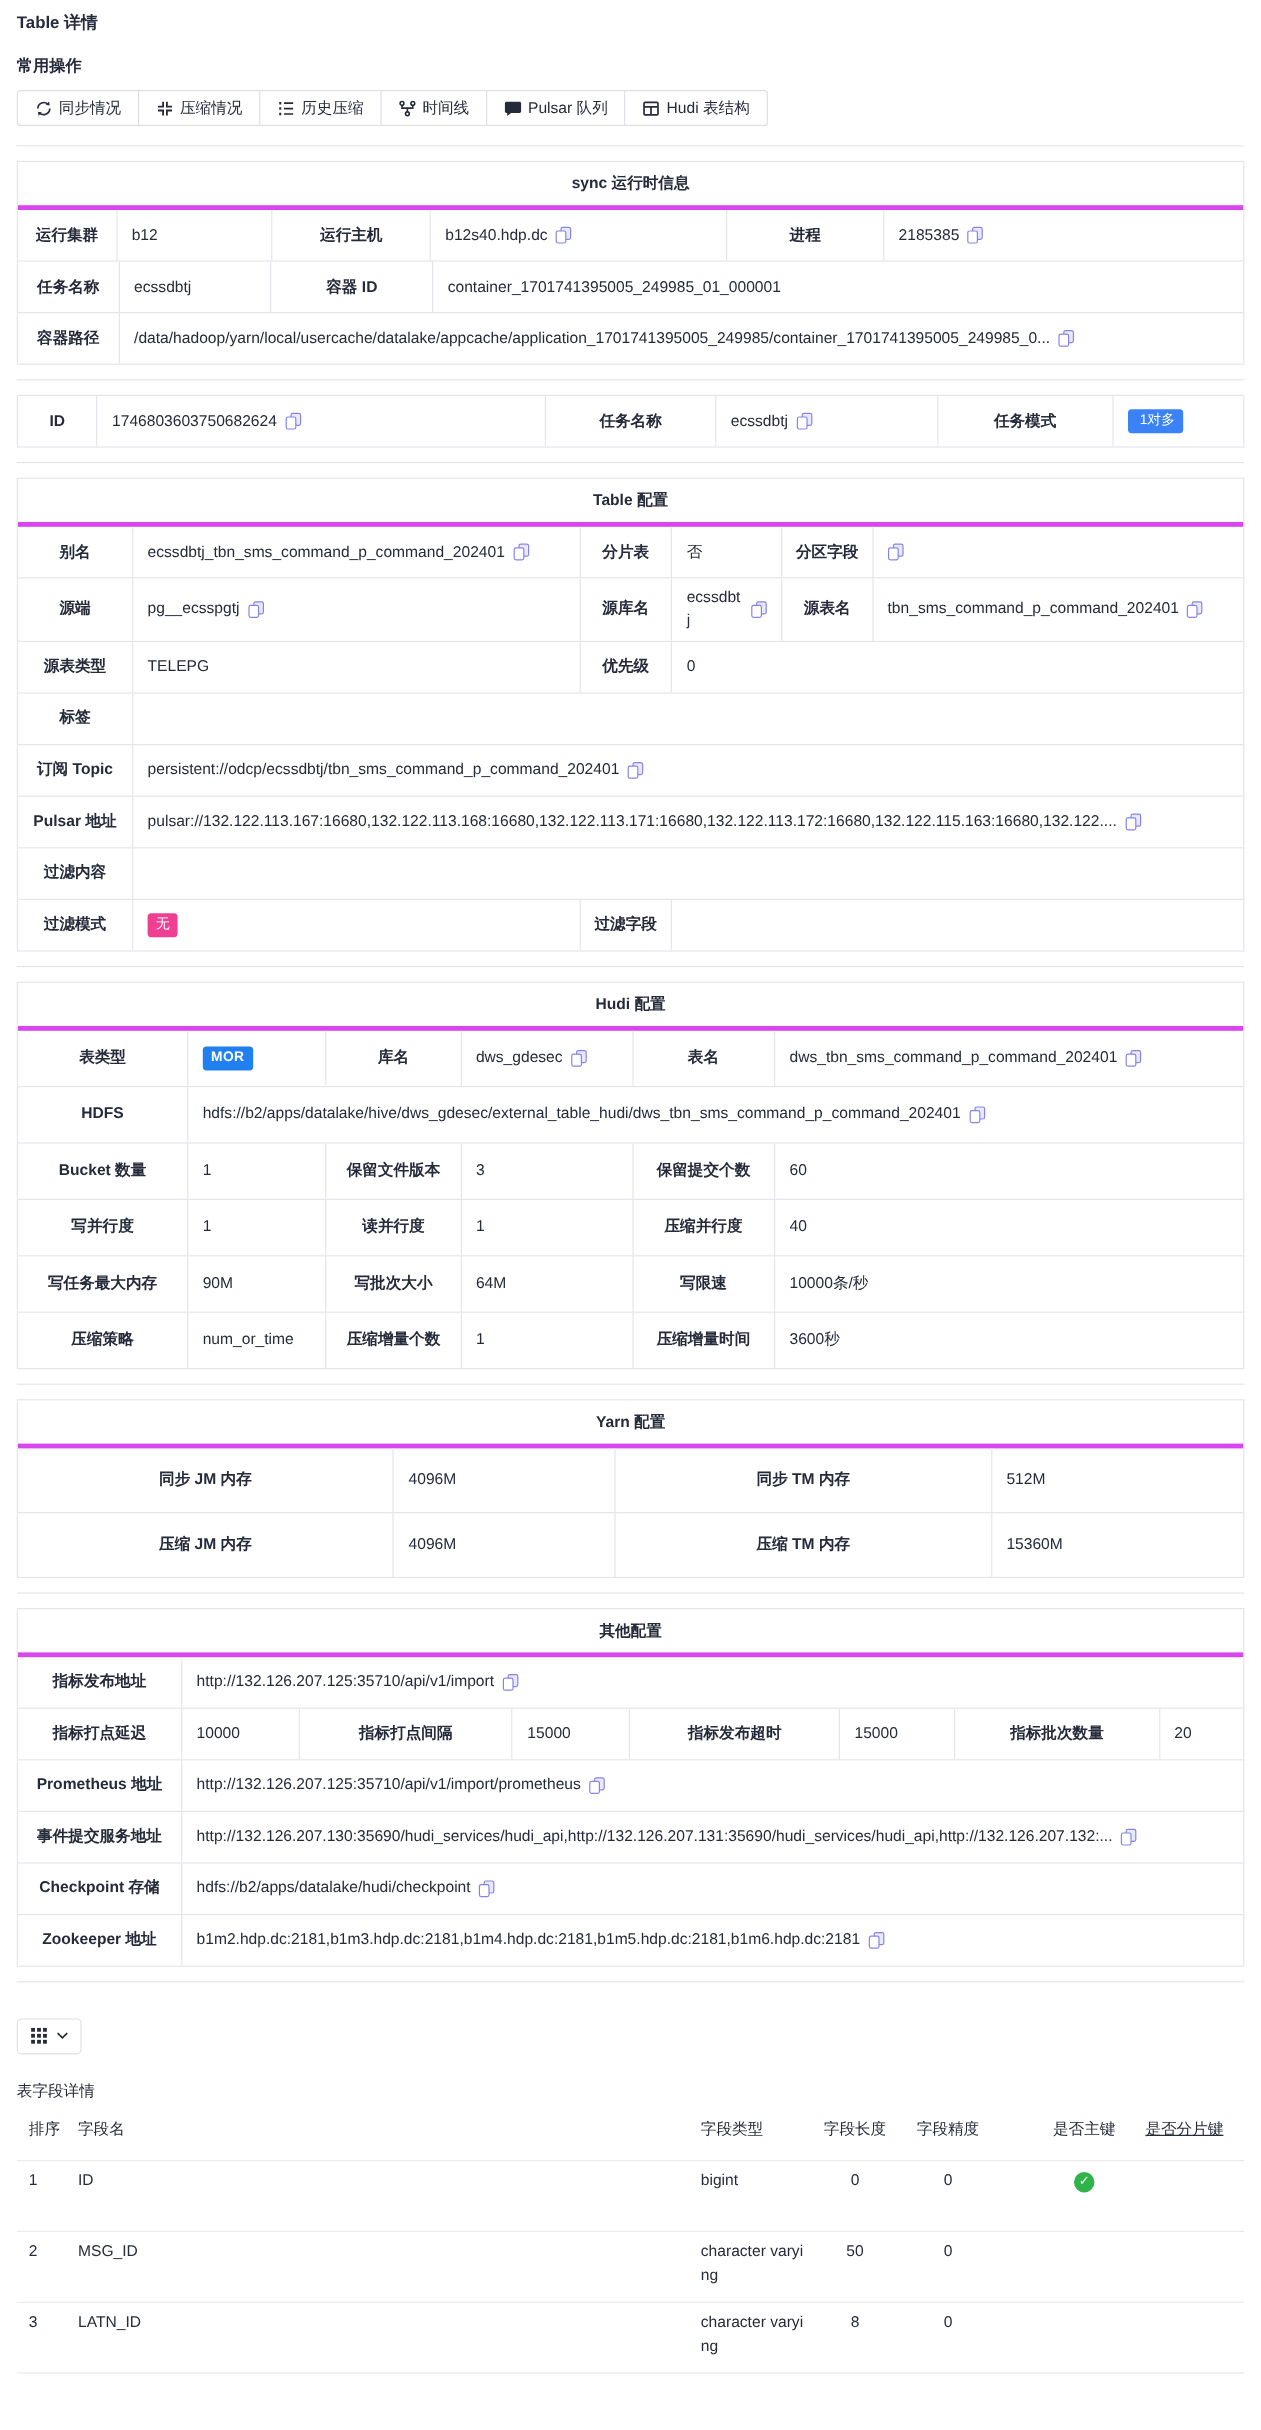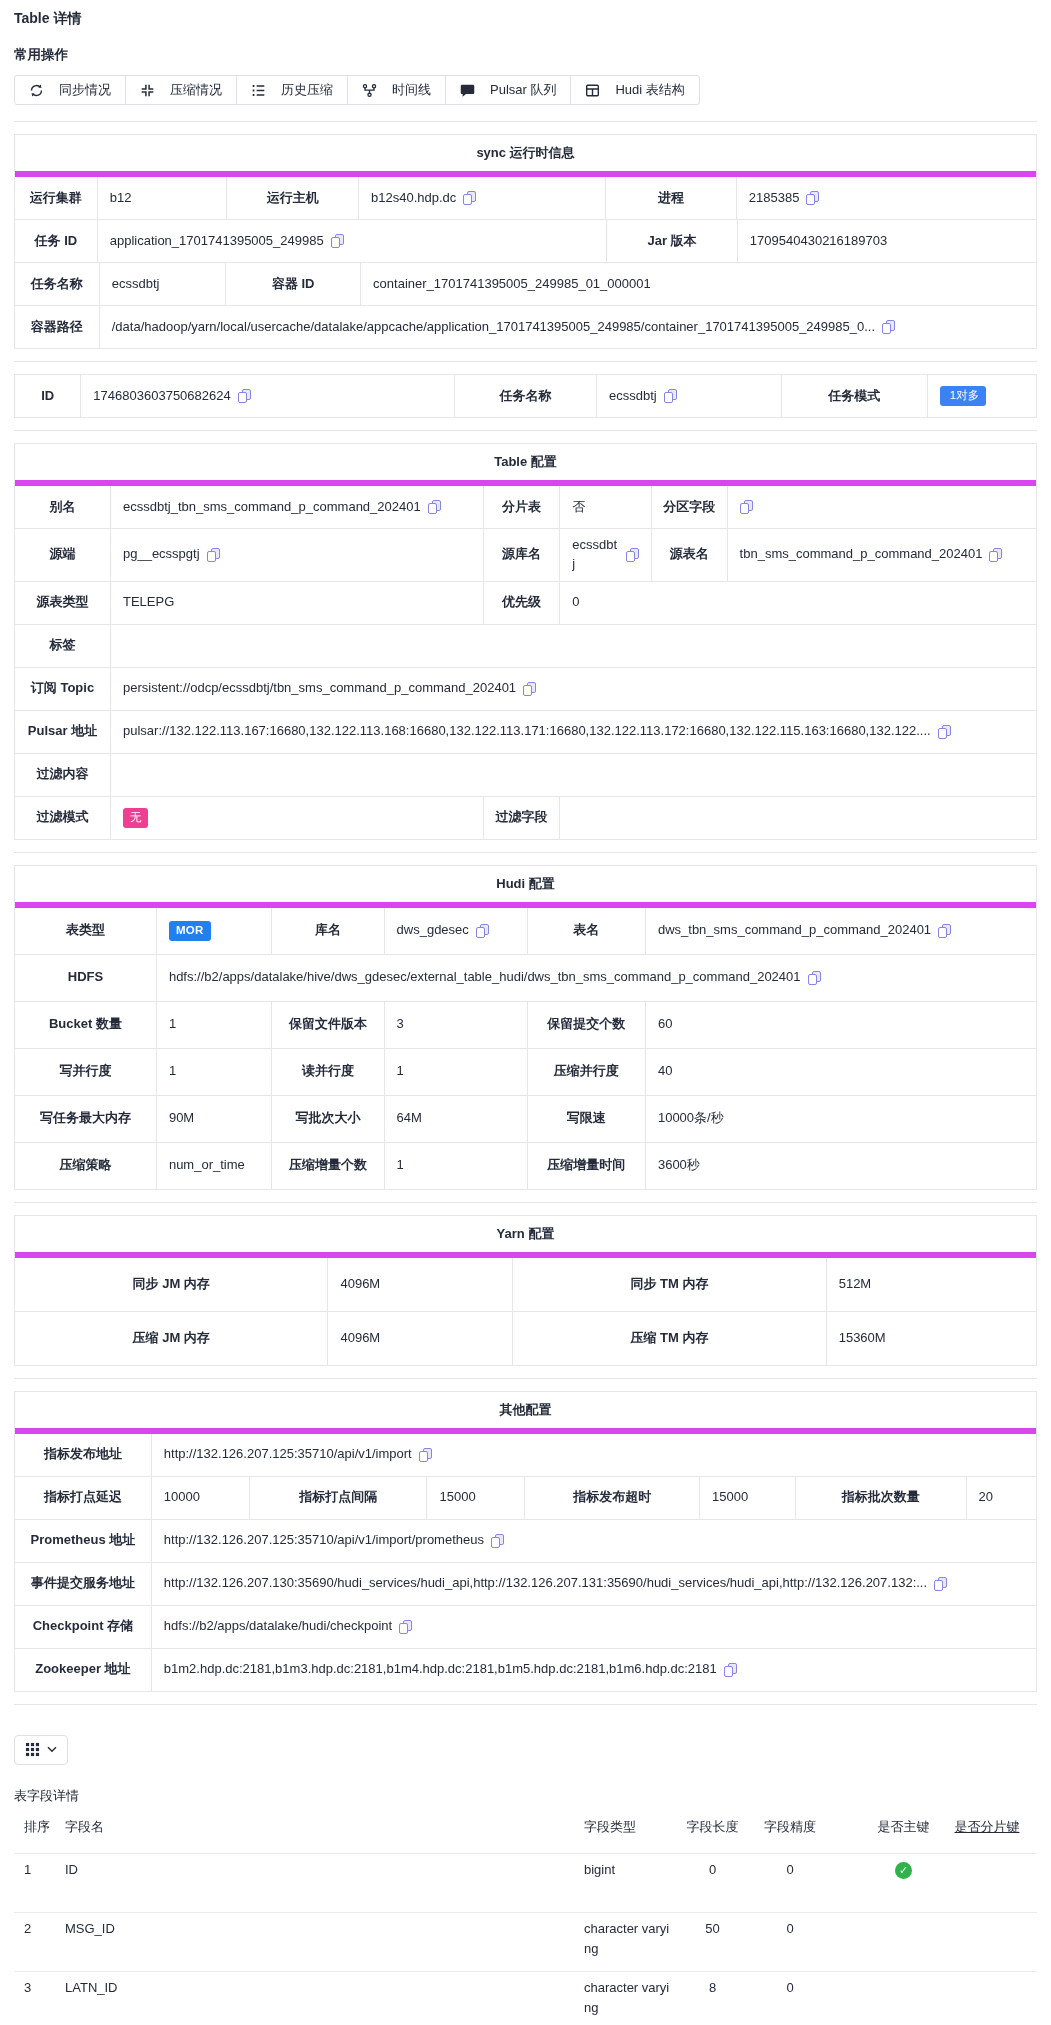--- a/index.html
+++ b/index.html
@@ -8,36 +8,36 @@
     font-family:"Liberation Sans","DejaVu Sans",sans-serif;
     color:#252b3a;-webkit-font-smoothing:antialiased;
   }
   .page{padding:8px 14px 0 14px;}
   .page-title{font-size:14px;font-weight:bold;margin:2px 0 18px 0;}
   .ops-title{font-size:13.5px;font-weight:bold;margin:0 0 11px 0;}
 
   
   .toolbar{display:flex;margin-bottom:16px;}
   .tb{
-    display:inline-flex;align-items:center;gap:15px;
+    display:inline-flex;align-items:center;gap:5px;
     background:#fff;border:1px solid #dee0e6;color:#252b3a;
     font-family:inherit;font-size:13px;padding:0 14px;height:30px;
     margin-left:-1px;cursor:pointer;white-space:nowrap;
   }
   .tb:first-child{margin-left:0;border-radius:3px 0 0 3px;}
   .tb:last-child{border-radius:0 3px 3px 0;}
   .tb svg{flex:none;}
 
   .divider{height:1px;background:#e5e6eb;margin:12px 0;}
 
   
   .card{border:1px solid #e5e6eb;background:#fff;}
   .card-title{
     text-align:center;font-weight:bold;font-size:13px;
-    padding:9px 8px;border-bottom:6px solid #d946ef;
+    padding:9px 8px;border-bottom:4px solid #d946ef;
   }
   .row{display:flex;border-bottom:1px solid #e5e6eb;align-items:stretch;}
   .row:last-child{border-bottom:none;}
   .cell{
     box-sizing:border-box;min-height:42px;padding:7px 12px;
     border-right:1px solid #e5e6eb;display:flex;align-items:center;gap:7px;
     font-size:13px;flex:none;word-break:break-all;line-height:1.45;
   }
   .cell:last-child{border-right:none;}
   .cell.grow{flex:1 1 auto;min-width:0;}
@@ -161,31 +161,20 @@
           <span>b12s40.hdp.dc</span>
           <span class="copy"></span>
         </div>
       <div class="cell lbl" style="width:12.8%">进程</div>
       <div class="cell grow">
           <span>2185385</span>
           <span class="copy"></span>
         </div>
     </div>
     <div class="row">
-      <div class="cell lbl" style="width:8.1%">任务 ID</div>
-      <div class="cell" style="width:49.9%">
-          <span>application_1701741395005_249985</span>
-          <span class="copy"></span>
-        </div>
-      <div class="cell lbl" style="width:12.8%">Jar 版本</div>
-      <div class="cell grow">
-          <span>1709540430216189703</span>
-        </div>
-    </div>
-    <div class="row">
       <div class="cell lbl" style="width:8.3%">任务名称</div>
       <div class="cell" style="width:12.4%">
           <span>ecssdbtj</span>
         </div>
       <div class="cell lbl" style="width:13.2%">容器 ID</div>
       <div class="cell grow">
           <span>container_1701741395005_249985_01_000001</span>
         </div>
     </div>
     <div class="row">

